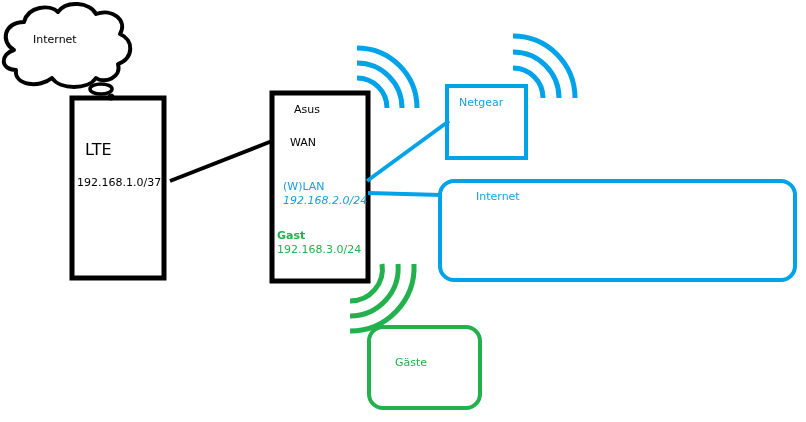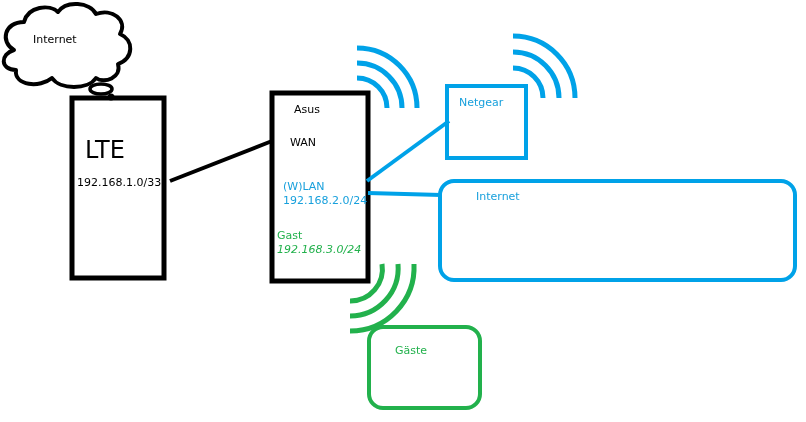--- a/index.html
+++ b/index.html
@@ -1,19 +1,19 @@
 <!DOCTYPE html>
 <html><head>
 <meta charset="utf-8">
 <style>
   html, body { margin: 0; padding: 0; background: #ffffff; }
   body { width: 806px; height: 422px; position: relative; overflow: hidden; font-family: "DejaVu Sans", sans-serif; }
   svg { position: absolute; left: 0; top: 0; }
   .lbl { position: absolute; white-space: nowrap; font-size: 11px; line-height: 13px; }
-  .lte-title { font-size: 24px; line-height: 22px; text-align: right; }
+  .lte-title { font-size: 16px; line-height: 22px; text-align: right; }
   .black { color: #000000; }
   .blue { color: #18a0dc; text-align: right; }
   .green { color: #22b14c; }
 </style>
 </head>
 <body>
 
 <svg width="806" height="422" viewBox="0 0 806 422">
 
   <path d="M 14 50 C 0 42, 4 22, 24 22 C 28 6, 50 4, 58 12 C 66 0, 90 2, 96 14 C 112 8, 128 20, 120 34 C 134 40, 134 58, 118 64 C 122 78, 104 84, 96 78 C 88 90, 60 90, 52 78 C 40 88, 14 86, 16 70 C 0 70, 0 54, 14 50 Z" fill="none" stroke="#000" stroke-width="4" stroke-linejoin="round"></path>
@@ -51,24 +51,24 @@
     <path d="M 350 316 A 48 48 0 0 0 398 264"></path>
     <path d="M 350 301 A 32 32 0 0 0 382 264"></path>
   </g>
 
   <rect x="369" y="327" width="111" height="81" rx="14" ry="14" fill="none" stroke="#22b14c" stroke-width="4"></rect>
 </svg>
 
 <div class="lbl black" style="left:33px; top:33px;">Internet</div>
 
 <div class="lbl black lte-title" style="left:85px; top:139px;">LTE</div>
-<div class="lbl black" style="left:77px; top:176px;">192.168.1.0/33</div>
+<div class="lbl black" style="left:77px; top:176px;">192.168.1.0/37</div>
 
 <div class="lbl black" style="left:294px; top:103px;">Asus</div>
 <div class="lbl black" style="left:290px; top:136px;">WAN</div>
 <div class="lbl blue" style="left:283px; top:180px;">(W)LAN</div>
-<div class="lbl blue" style="left:283px; top:194px;">192.168.2.0/24</div>
-<div class="lbl green" style="left:277px; top:229px;">Gast</div>
-<div class="lbl green" style="left:277px; top:243px;font-style:italic;">192.168.3.0/24</div>
+<div class="lbl blue" style="left:283px; top:194px;font-style:italic;">192.168.2.0/24</div>
+<div class="lbl green" style="left:277px; top:229px;font-weight:bold;">Gast</div>
+<div class="lbl green" style="left:277px; top:243px;">192.168.3.0/24</div>
 
 <div class="lbl blue" style="left:459px; top:96px;">Netgear</div>
 <div class="lbl blue" style="left:476px; top:190px;">Internet</div>
-<div class="lbl green" style="left:395px; top:344px;">Gäste</div>
+<div class="lbl green" style="left:395px; top:356px;">Gäste</div>
 
 </body></html>

